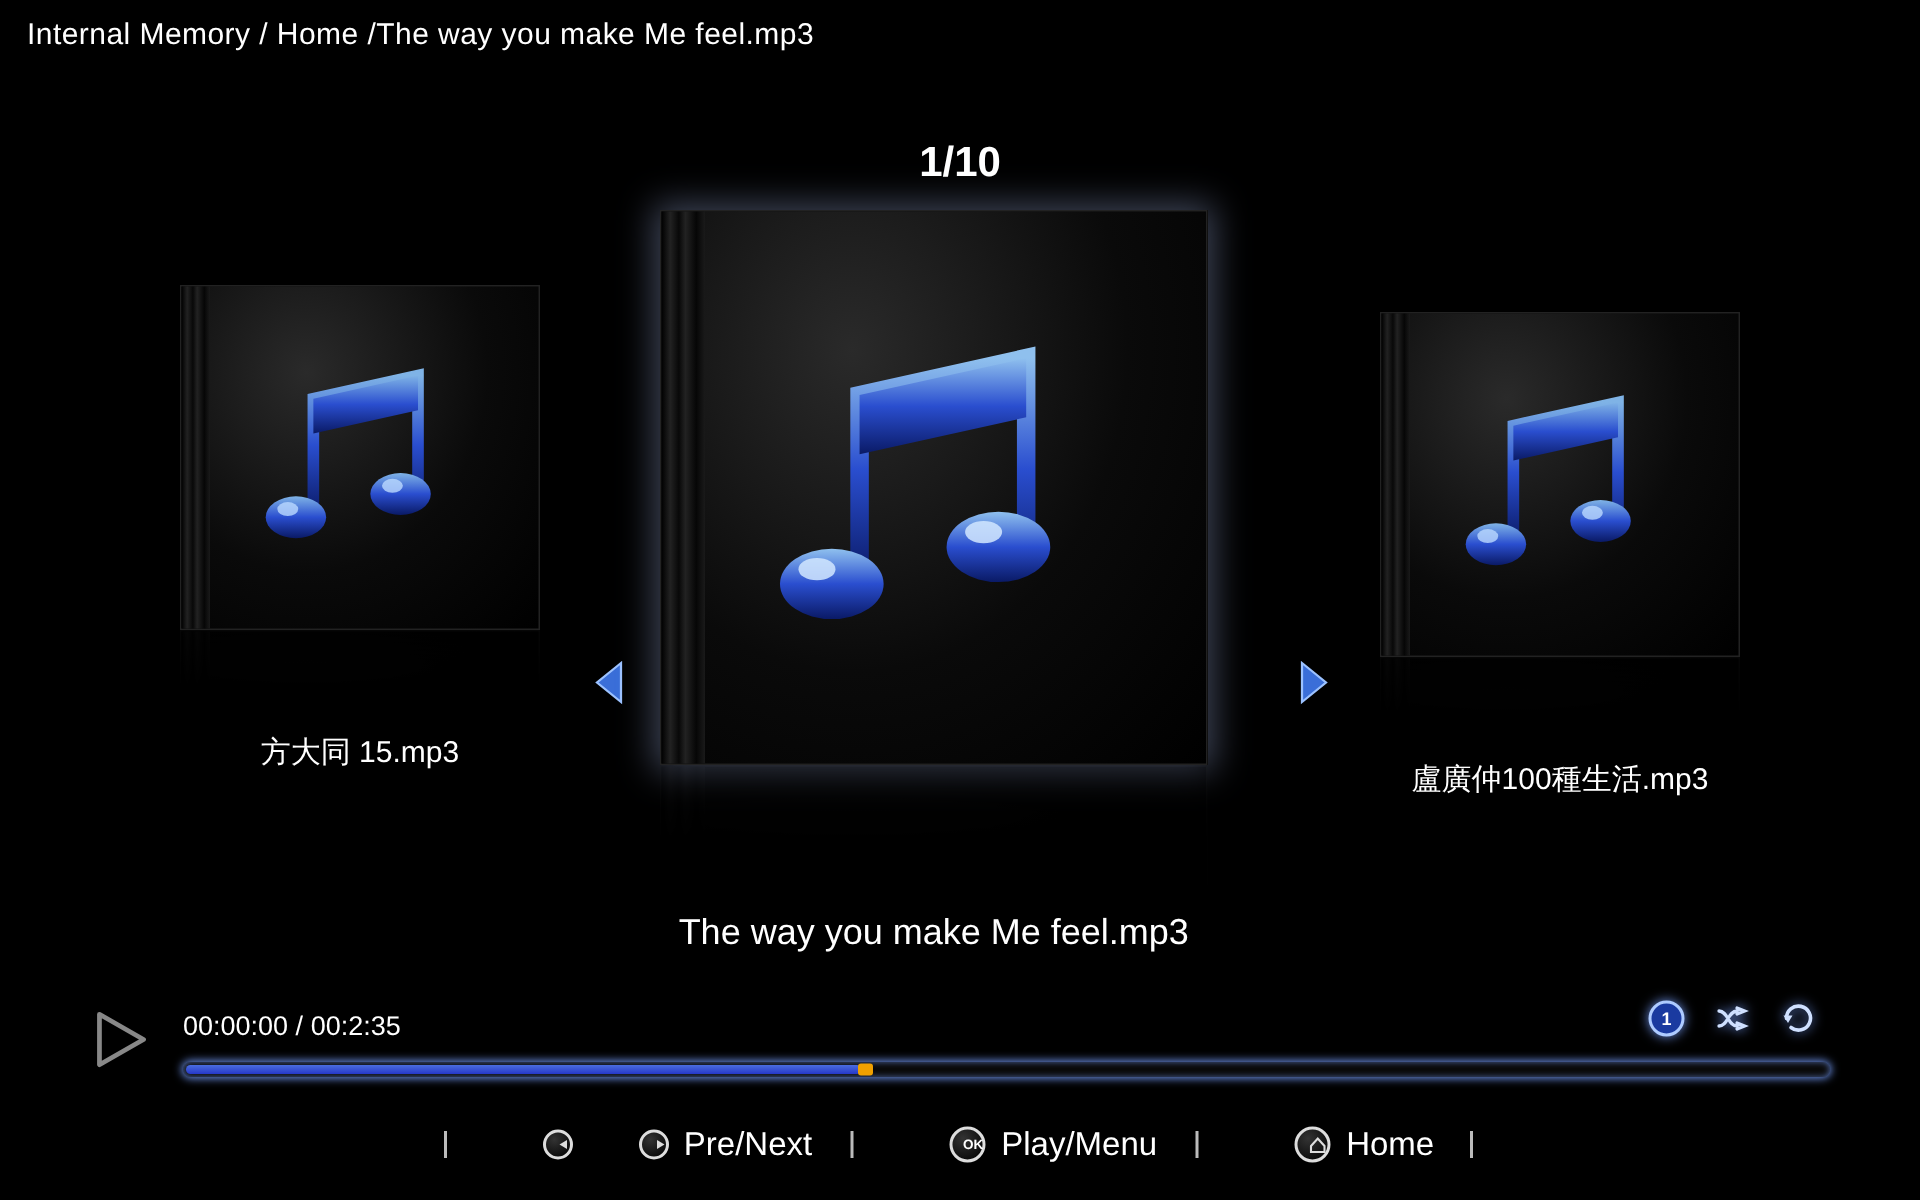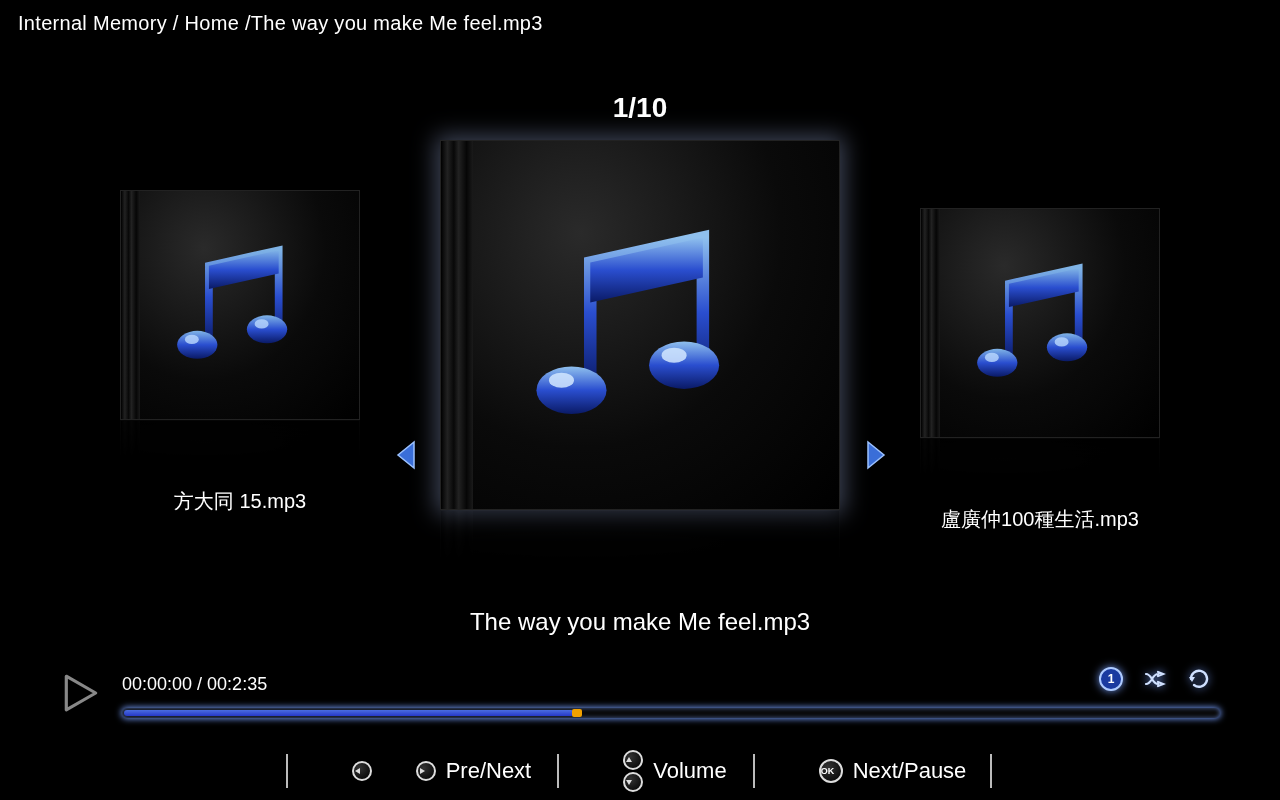--- a/index.html
+++ b/index.html
@@ -34,21 +34,21 @@
     left: 0;
     width: 100%;
     height: 460px;
   }
   .album {
     position: absolute;
     text-align: center;
   }
   .album.side-left { left: 120px; top: 50px; width: 240px; }
   .album.side-right { left: 920px; top: 68px; width: 240px; }
-  .album.center { left: 440px; top: 0; width: 400px; }
+  .album.center { left: 440px; top: 0; width: 365px; }
   .cover {
     position: relative;
     width: 100%;
     background: radial-gradient(ellipse at 35% 25%, #2a2a2a 0%, #0a0a0a 55%, #000 100%);
     border: 1px solid #222;
     display: flex;
     align-items: center;
     justify-content: center;
   }
   .album.side-left .cover, .album.side-right .cover { height: 230px; }
@@ -186,21 +186,21 @@
     top: 4px;
     bottom: 4px;
     width: 2px;
     background: #bbb;
   }
   .hint-icongroup { display:flex; gap:4px; align-items:center; flex-direction:row; }
   .circle-btn {
     width: 24px; height: 24px;
     border-radius: 50%;
     border: 2px solid #ddd;
-    display:flex; align-items:center; justify-content:flex-start;
+    display:flex; align-items:center; justify-content:flex-end;
     font-size: 10px;
     background: radial-gradient(circle at 35% 30%, #333, #000);
     margin-left: 40px;
   }
   .circle-btn.small { width:20px; height:20px; }
   .stack { display:flex; flex-direction:column; gap:2px; align-items:center; }
 </style>
 </head>
 <body>
 
@@ -349,33 +349,26 @@
         </div>
       <div class="circle-btn small">
           <svg width="8" height="8" viewBox="0 0 8 8">
             <polygon points="2,1 7,4 2,7" fill="#ddd"></polygon>
           </svg>
         </div>
     </div>
     <span>Pre/Next</span>
   </div>
   <div class="hint">
-    <div class="stack">
-      <div class="circle-btn small">
-          <svg width="8" height="8" viewBox="0 0 8 8">
-            <polygon points="1,6 4,1 7,6" fill="#ddd"></polygon>
-          </svg>
-        </div>
-      <div class="circle-btn small">
-          <svg width="8" height="8" viewBox="0 0 8 8">
-            <polygon points="1,2 4,7 7,2" fill="#ddd"></polygon>
-          </svg>
-        </div>
-    </div>
-    <span>Volume</span>
-  </div>
-  <div class="hint">
     <div class="circle-btn">
         <span style="font-size:9px;font-weight:bold">OK</span>
       </div>
-    <span>Next/Pause</span>
+    <span>Play/Menu</span>
+  </div>
+  <div class="hint">
+    <div class="circle-btn">
+      <svg width="13" height="13" viewBox="0 0 13 13">
+          <path d="M2 7 L6.5 2 L11 7 L11 11 L2 11 Z" fill="none" stroke="#ddd" stroke-width="1.4"></path>
+        </svg>
+    </div>
+    <span>Home</span>
   </div>
 </div>
 
 </body></html>

